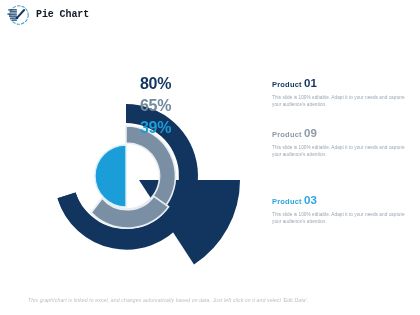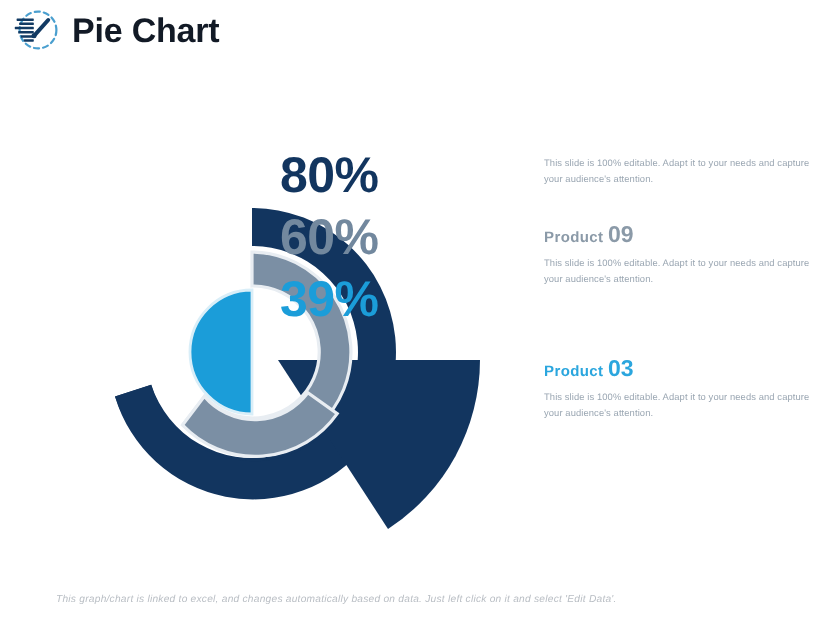--- a/index.html
+++ b/index.html
@@ -24,44 +24,45 @@
     padding-left:6px;
     box-sizing:border-box;
   }
   .hdr-icon{
     width:26px;height:26px;
     flex:0 0 26px;
     display:block;
     margin-right:4px;
   }
   .hdr-title{
-    font-size:17px;
+    font-size:10px;
     font-weight:bold;
     color:#121a26;
     letter-spacing:-0.1px;
     line-height:1;
     white-space:nowrap;
+    font-family:Liberation Mono, monospace;
   }
 
   
   .chart-wrap{
     position:absolute;
     left:8px;top:58px;
     width:240px;height:215px;
   }
   .chart-svg{display:block;width:240px;height:215px;}
 
   .pct-labels{
     position:absolute;
     left:140px;top:76px;
     width:70px;
     line-height:1.0;
   }
   .pct{
-    font-size:25px;
+    font-size:16px;
     font-weight:bold;
     letter-spacing:-0.3px;
     margin-bottom:6px;
     white-space:nowrap;
   }
   .pct-0{color:#12355f;}
   .pct-1{color:#72889e;}
   .pct-2{color:#1b9dd9;}
 
   
@@ -175,27 +176,31 @@
       <g>
         <path d="M 118 87
                  A 31 31 0 1 0 118 149
                  Z" fill="#1b9dd9" stroke="#d9eef8" stroke-width="1.4"></path>
       </g>
     </svg>
   </div>
 
   <div class="pct-labels">
     <div class="pct pct-0">80%</div>
-    <div class="pct pct-1">60%</div>
+    <div class="pct pct-1">65%</div>
     <div class="pct pct-2">39%</div>
   </div>
 
   <div class="products">
 
     <div class="product">
+      <div class="p-head p-0">
+        <span>Product</span>
+        <span class="p-num">01</span>
+      </div>
       <div class="p-body">This slide is 100% editable. Adapt it to your needs and capture your audience's attention.</div>
     </div>
 
     <div class="product">
       <div class="p-head p-1">
         <span>Product</span>
         <span class="p-num">09</span>
       </div>
       <div class="p-body">This slide is 100% editable. Adapt it to your needs and capture your audience's attention.</div>
     </div>

